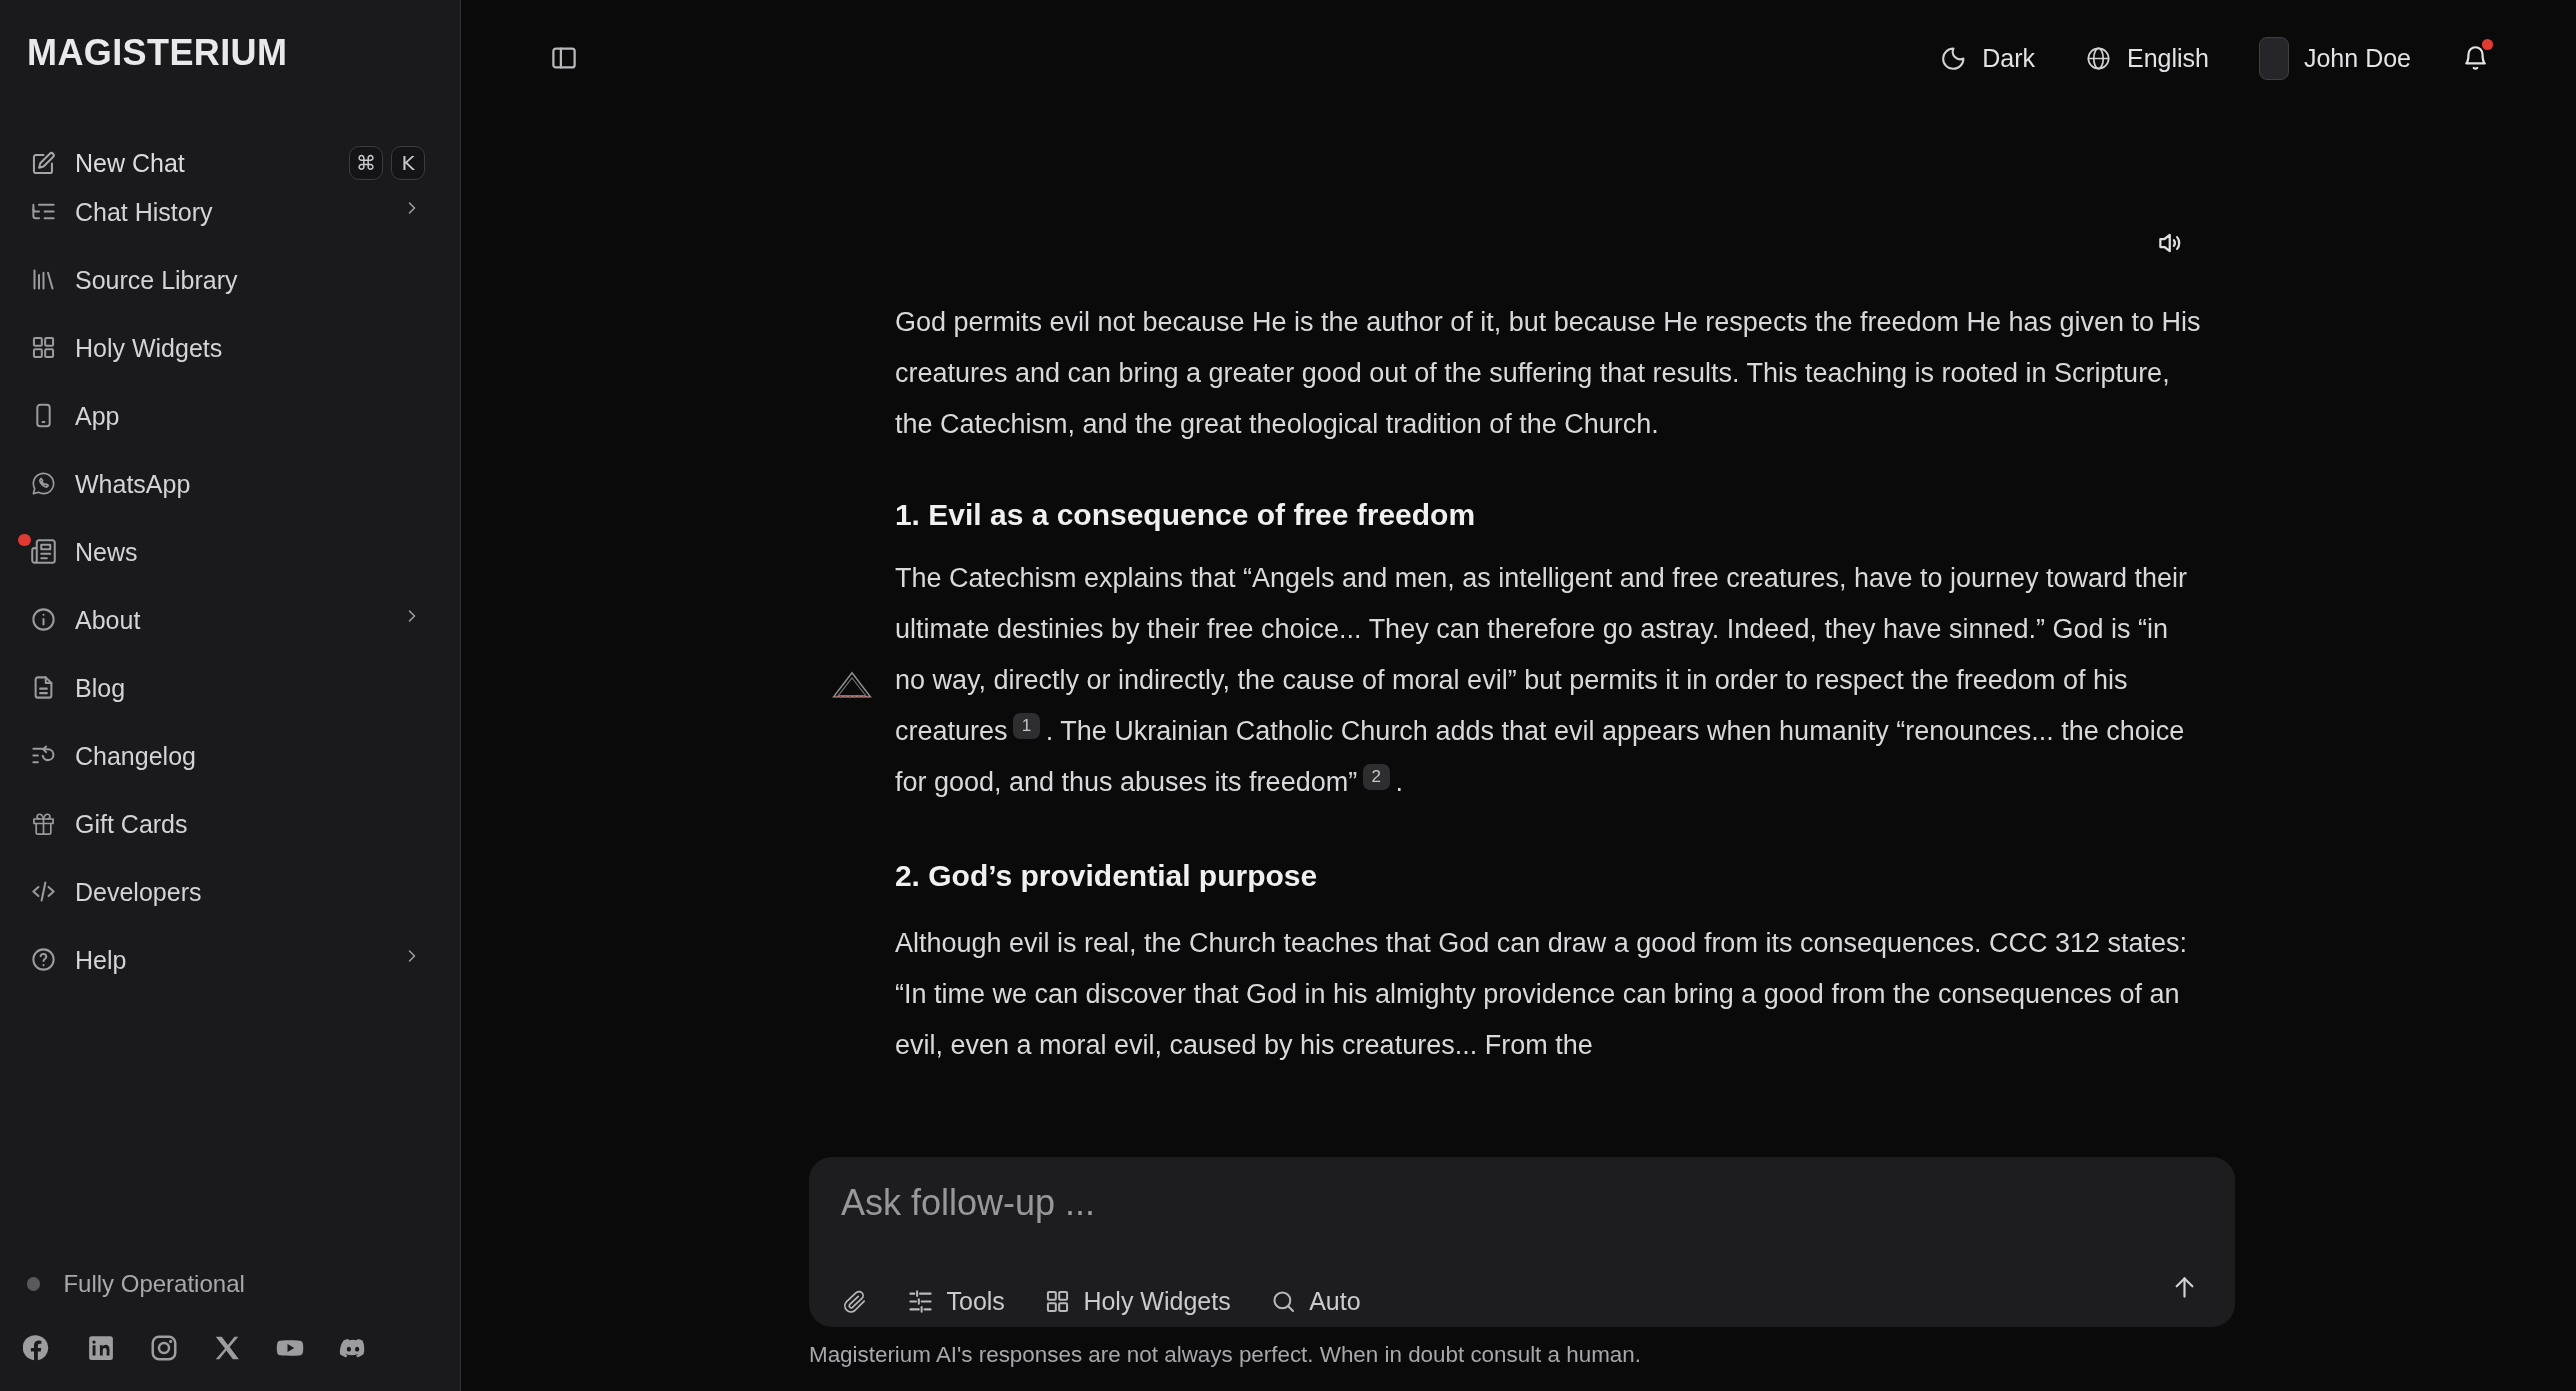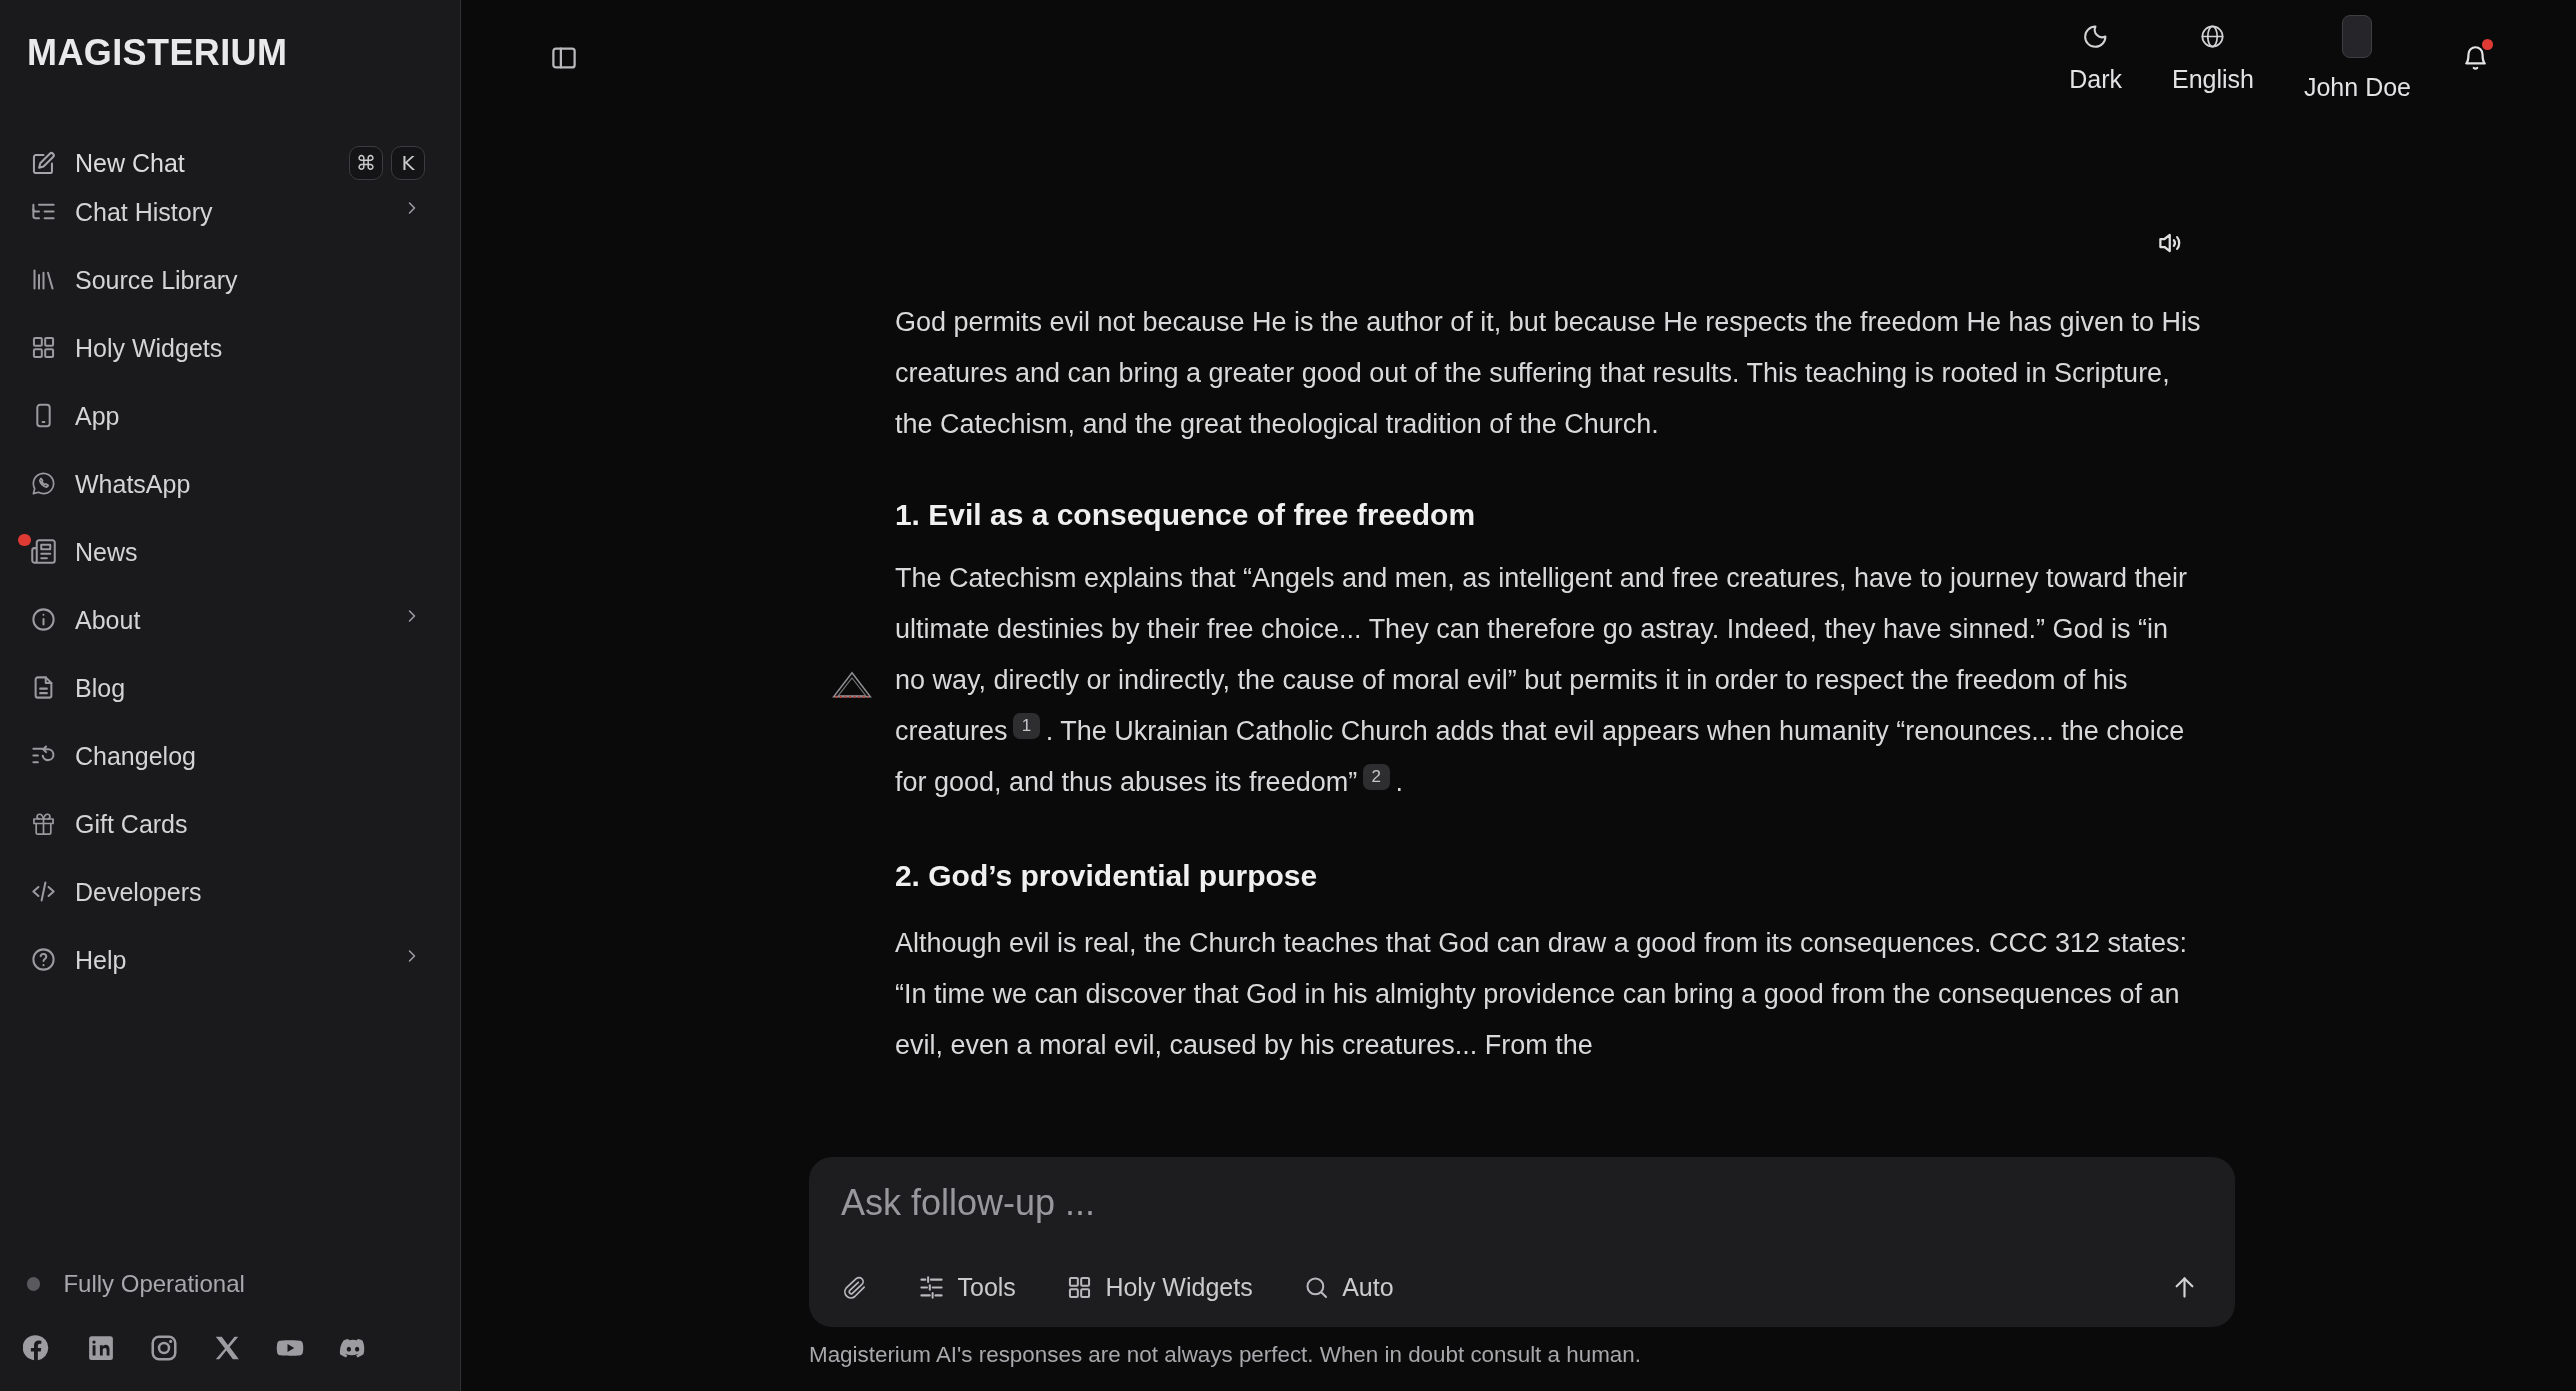--- a/index.html
+++ b/index.html
@@ -35,21 +35,21 @@
   .status .lbl { font-size:24px; color:#a9a9ad; }
   .social { position:absolute; left:23px; top:1333px; display:flex; gap:33px; }
   .social .s { width:30px; height:30px; color:#9d9da1; cursor:pointer; }
 
   
   .main { position:absolute; left:463px; top:0; width:2113px; height:1392px; }
   .panel-toggle { position:absolute; left:86px; top:43px; width:30px; height:30px;
     color:#b9b9bd; cursor:pointer; }
   .topbar-right { position:absolute; right:86px; top:34px; height:48px;
     display:flex; align-items:center; gap:50px; }
-  .tb-group { display:flex; align-items:center; gap:15px; cursor:pointer;flex-direction:column; }
+  .tb-group { display:flex; align-items:center; gap:15px; cursor:pointer; }
   .tb-group .lbl { font-size:25px; color:#e3e3e5; }
   .tb-ic { width:27px; height:27px; color:#d2d2d5; }
   .avatar { width:30px; height:43px; border-radius:8px; background:#26262a;
     border:1.8px solid #3e3e43; }
   .bell { position:relative; width:29px; height:29px; color:#e3e3e5; cursor:pointer; }
   .bell .dot { position:absolute; right:-2.7px; top:-4.5px; width:10.7px; height:10.7px;
     border-radius:50%; background:#e03a34; }
 
   .col { position:absolute; left:346px; top:0; width:1424px; height:1392px; }
   .q-row { position:absolute; left:21.5px; top:152px; display:flex; align-items:center; }
@@ -74,22 +74,22 @@
 
   .fadeout { position:absolute; left:0; right:0; top:1109px; height:54px;
     background:linear-gradient(to bottom, rgba(10,10,11,0), rgba(10,10,11,.92)); }
 
   .composer { position:absolute; left:346px; top:1157px; width:1426px; height:170px;
     background:#1d1d1f; border-radius:23px; }
   .composer textarea { position:absolute; left:32px; top:25px; width:806px;
     height:57px; background:transparent; border:none; outline:none; resize:none;
     font-family:inherit; font-size:36px; color:#c4b5fd; }
   .composer textarea::placeholder { color:#98989c; }
-  .c-row { position:absolute; left:32px; bottom:25px; display:flex;
-    align-items:center; gap:50px; }
+  .c-row { position:absolute; left:32px; bottom:11px; display:flex;
+    align-items:center; gap:39px; }
   .c-btn { display:flex; align-items:center; gap:12.5px; color:#cbcbce; cursor:pointer; }
   .c-btn .lbl { font-size:25px; color:#cbcbce; }
   .c-ic { width:27px; height:27px; color:#b9b9bd; }
   .send { position:absolute; right:36px; bottom:25px; width:29px; height:29px;
     color:#d2d2d5; cursor:pointer; }
   .footer { position:absolute; left:346px; top:1342px; width:1426px;
     text-align:left; font-size:22.4px; color:#a8a8ac; }
 </style>
 </head>
 <body>

